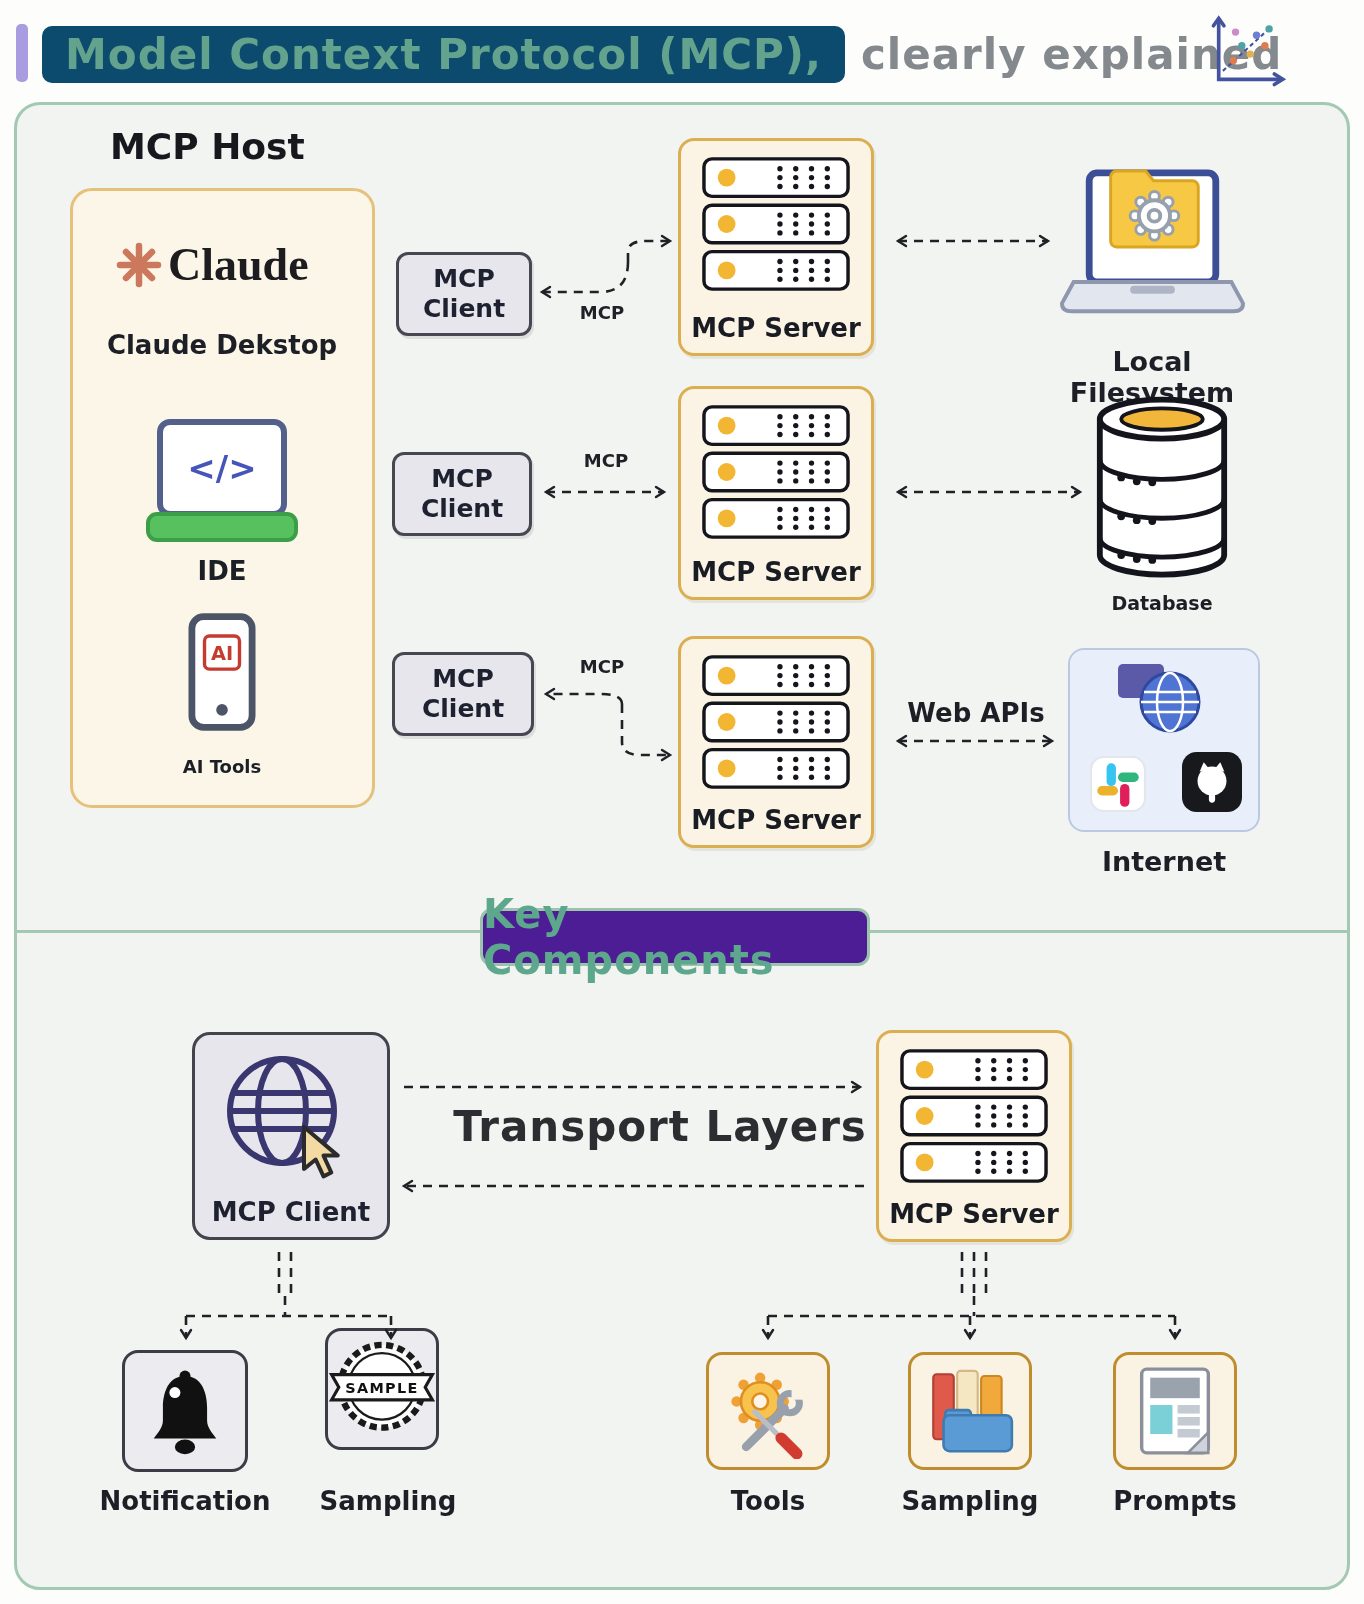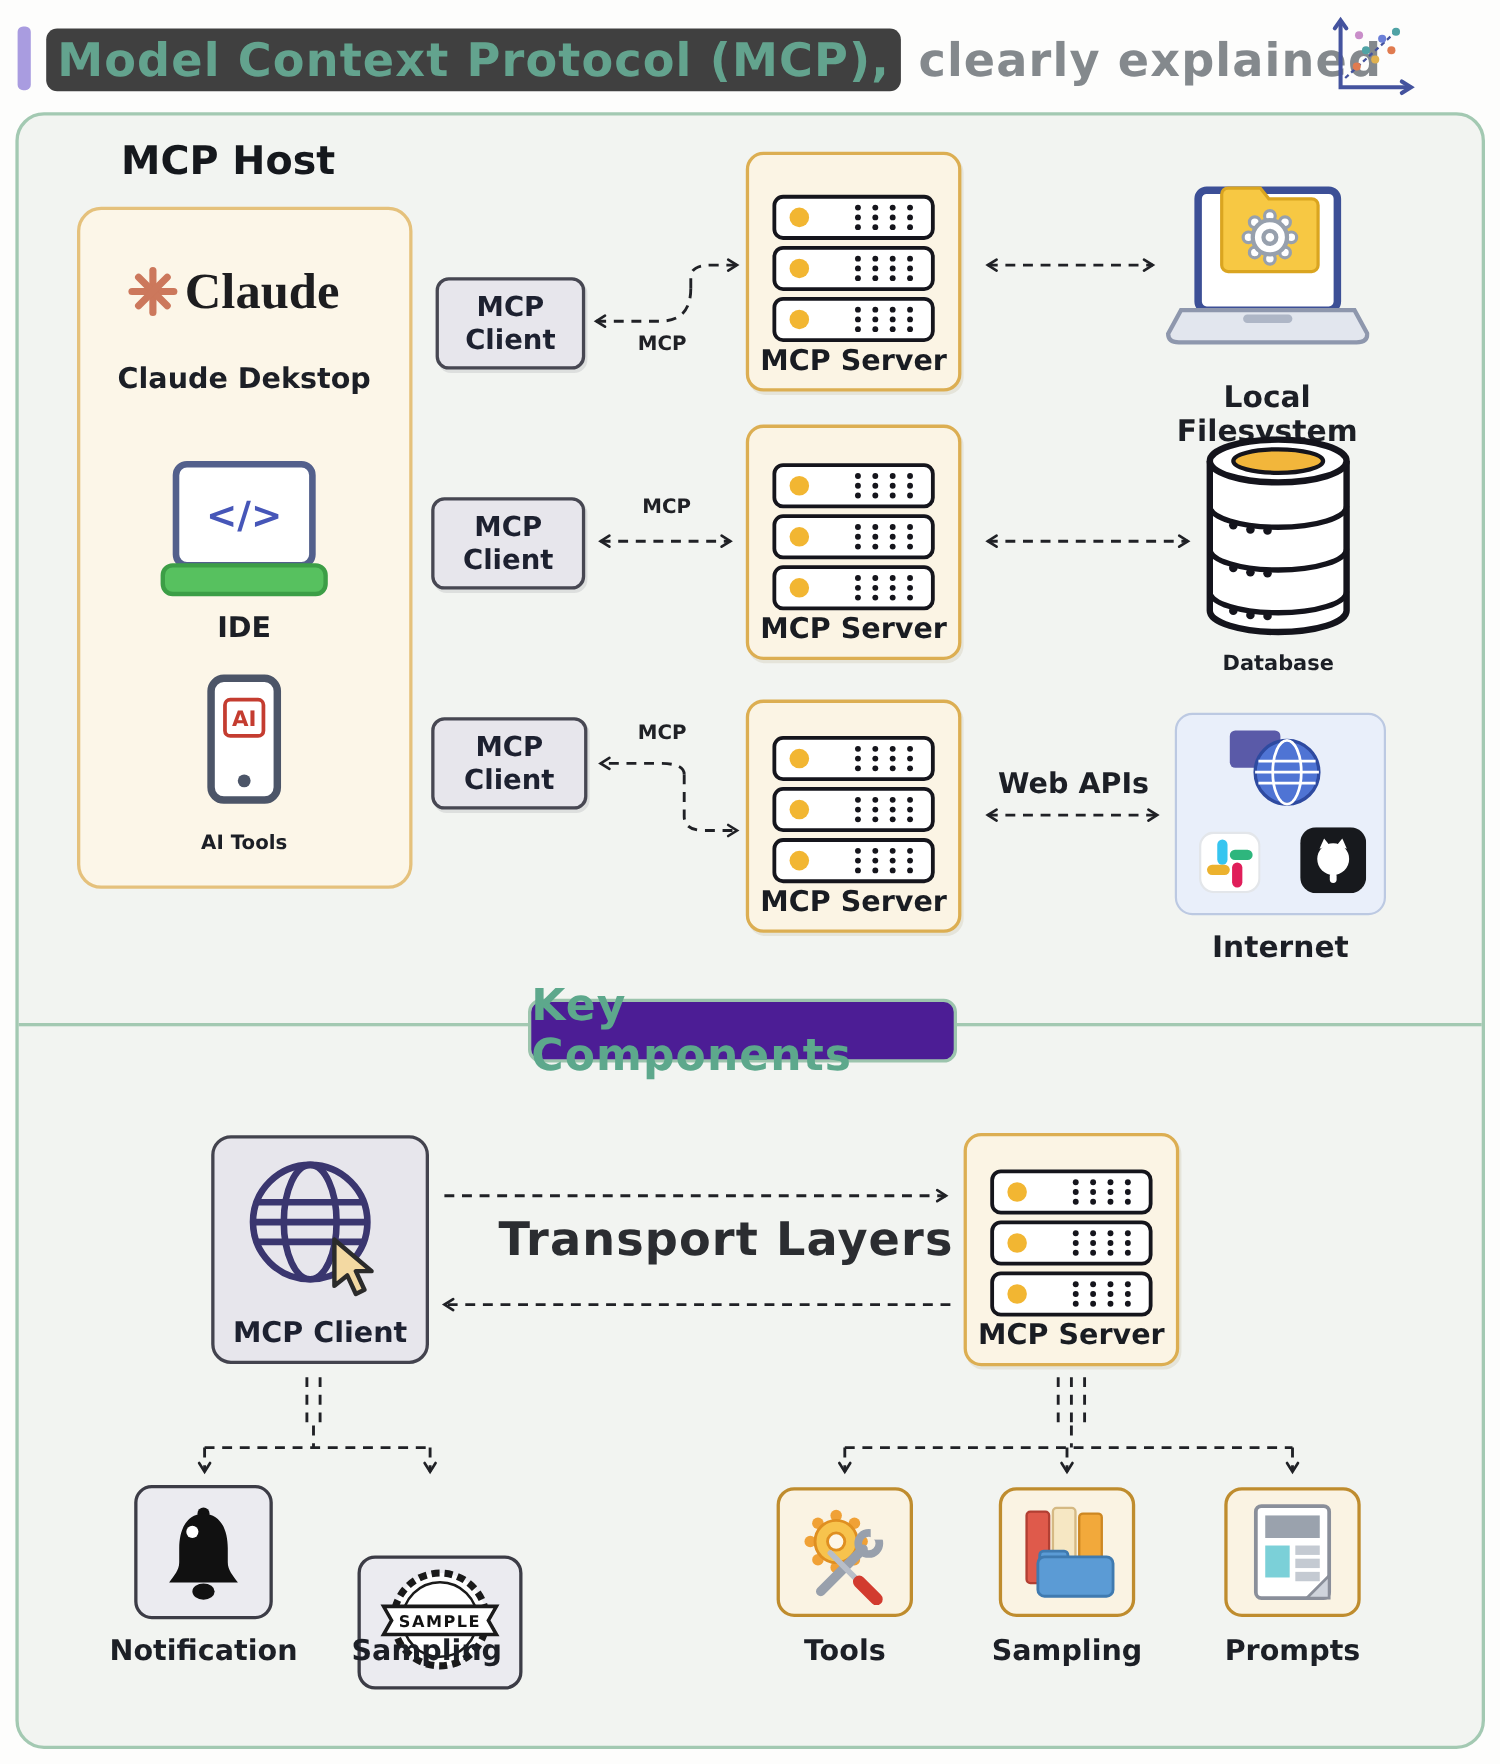--- a/index.html
+++ b/index.html
@@ -4,34 +4,34 @@
 <style>
   *{box-sizing:border-box;margin:0;padding:0}
   html,body{width:1364px;height:1604px}
   body{position:relative;background:#fdfdfc;font-family:"DejaVu Sans",sans-serif;overflow:hidden}
   .abs{position:absolute}
   .cap{font-weight:700;color:#1c1f26;text-align:center}
 
   
   .accent-bar{left:16px;top:24px;width:12px;height:58px;background:#a99ce0;border-radius:5px}
   .title-row{left:42px;top:22px;height:64px;display:flex;align-items:center}
-  .title-hl{background:#404040;border-radius:10px;padding:4px 10px;font-size:42px;font-weight:700;color:#63a38e;letter-spacing:1px}
+  .title-hl{background:#0c4a6e;border-radius:10px;padding:4px 23px;font-size:42px;font-weight:700;color:#63a38e;letter-spacing:1px}
   .title-rest{margin-left:16px;font-size:42px;font-weight:700;color:#84898d;letter-spacing:1px}
 
   
   .frame{left:14px;top:102px;width:1336px;height:1488px;border:3px solid #a3c9b2;border-radius:26px;background:#f2f4f1}
   .divider{left:17px;top:930px;width:1330px;border-top:3px solid #a3c9b2}
 
   .host-heading{left:110px;top:126px;font-size:36px;font-weight:700;color:#15181d}
   .host-box{left:70px;top:188px;width:305px;height:620px;background:#fcf6e8;border:3px solid #e5c17c;border-radius:22px}
 
   .client-box{background:#e7e6ec;border:3px solid #474752;border-radius:12px;box-shadow:2px 3px 0 rgba(40,40,60,.10);display:flex;align-items:center;justify-content:center}
   .client-box span{font-size:25px;font-weight:700;color:#1d2130;text-align:center;line-height:1.2;width:92px}
 
-  .server-box{background:#fbf4e4;border:3px solid #dcae52;border-radius:16px;box-shadow:2px 3px 0 rgba(120,90,20,.10);display:flex;flex-direction:column;align-items:center;justify-content:flex-end;padding:14px 8px 10px}
+  .server-box{background:#fbf4e4;border:3px solid #dcae52;border-radius:16px;box-shadow:2px 3px 0 rgba(120,90,20,.10);display:flex;flex-direction:column;align-items:center;justify-content:space-between;padding:14px 8px 10px}
   .server-label{font-size:26px;font-weight:700;color:#191c22}
 
   .mcp-tag{font-size:18px;font-weight:700;color:#202126;width:80px;text-align:center}
 
   .net-box{left:1068px;top:648px;width:192px;height:184px;background:#e9effa;border:2px solid #bcc9e2;border-radius:16px}
 
   .kc-heading{left:480px;top:908px;width:390px;height:58px;background:#4c1d95;border:3px solid #9cc4ad;border-radius:12px;display:flex;align-items:center;justify-content:center}
   .kc-heading span{font-size:40px;font-weight:700;color:#5da88c;letter-spacing:1px}
   .transport{left:440px;top:1102px;width:440px;text-align:center;font-size:42px;font-weight:600;color:#2b2d31;letter-spacing:1px}
 
@@ -258,21 +258,21 @@
 </div>
 
 <div class="abs gray-tile" style="left:122px;top:1350px;width:126px;height:122px">
   <svg width="92" height="92" viewBox="0 0 100 100">
     <circle cx="50" cy="12" r="6" fill="#111111"></circle>
     <path d="M50,12 C32,12 26,30 26,46 L26,60 C26,68 21,73 16,80 L84,80 C79,73 74,68 74,60 L74,46 C74,30 68,12 50,12 Z" fill="#111111"></path>
     <ellipse cx="50" cy="89" rx="11" ry="8" fill="#111111"></ellipse>
     <circle cx="39" cy="30" r="6" fill="#ffffff"></circle>
   </svg>
 </div>
-<div class="abs gray-tile" style="left:325px;top:1414px;width:150px;height:122px">
+<div class="abs gray-tile" style="left:325px;top:1328px;width:114px;height:122px">
   <svg width="110" height="110" viewBox="0 0 120 120">
     <circle cx="60" cy="57" r="46" fill="#fdfdfd" stroke="#1a1a1a" stroke-width="7" stroke-dasharray="8 5"></circle>
     <circle cx="60" cy="57" r="37" fill="#ffffff" stroke="#1a1a1a" stroke-width="2.5"></circle>
     <polygon points="4,44 116,44 108,58 116,72 4,72 12,58" fill="#ffffff" stroke="#1a1a1a" stroke-width="3.5"></polygon>
     <text x="60" y="64" text-anchor="middle" font-size="16" font-weight="bold" letter-spacing="1.5" fill="#111111" font-family="DejaVu Sans, sans-serif">SAMPLE</text>
   </svg>
 </div>
 <div class="abs gold-tile" style="left:706px;top:1352px;width:124px;height:118px">
   <svg width="96" height="96" viewBox="0 0 110 110">
     <g fill="#f0a136">

